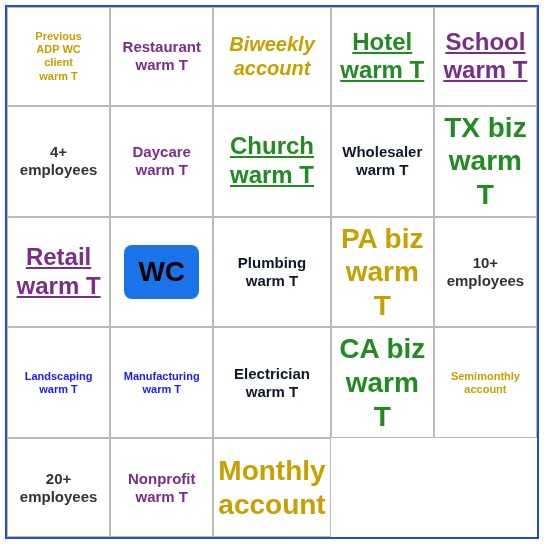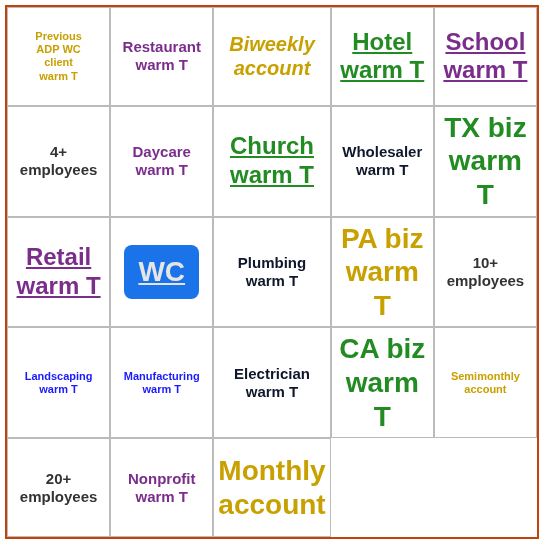--- a/index.html
+++ b/index.html
@@ -8,21 +8,21 @@
       display: flex;
       justify-content: center;
       align-items: center;
       width: 544px;
       height: 544px;
       font-family: Arial, sans-serif;
     }
     .bingo-board {
       width: 534px;
       height: 534px;
-      border: 2px solid #c2410c;
+      border: 2px solid #1d4ed8;
       display: grid;
       grid-template-columns: repeat(5, 1fr);
       grid-template-rows: repeat(5, 1fr);
     }
     .cell {
       border: 1px solid #bbb;
       display: flex;
       align-items: center;
       justify-content: center;
       text-align: center;
@@ -47,25 +47,24 @@
     .color-purple { color: #7B2D8B; }
     .color-red { color: #cc0000; }
     .color-blue { color: #1a1aff; text-align: center; }
     .color-orange { color: #0f172a; }
     .color-dark { color: #333; }
 
     
     .wc-cell {
       background: #1a73e8;
       border-radius: 8px;
-      color: #e5e5e5;
+      color: #000000;
       font-size: 28px;
       font-weight: bold;
       padding: 10px 14px;
-      text-decoration: underline;
     }
   </style>
 </head>
 <body>
 
 <div class="bingo-board">
 <div class="cell">
       <span class="color-yellow size-sm">Previous<br>ADP WC<br>client<br>warm T</span>
     </div>
     <div class="cell">

